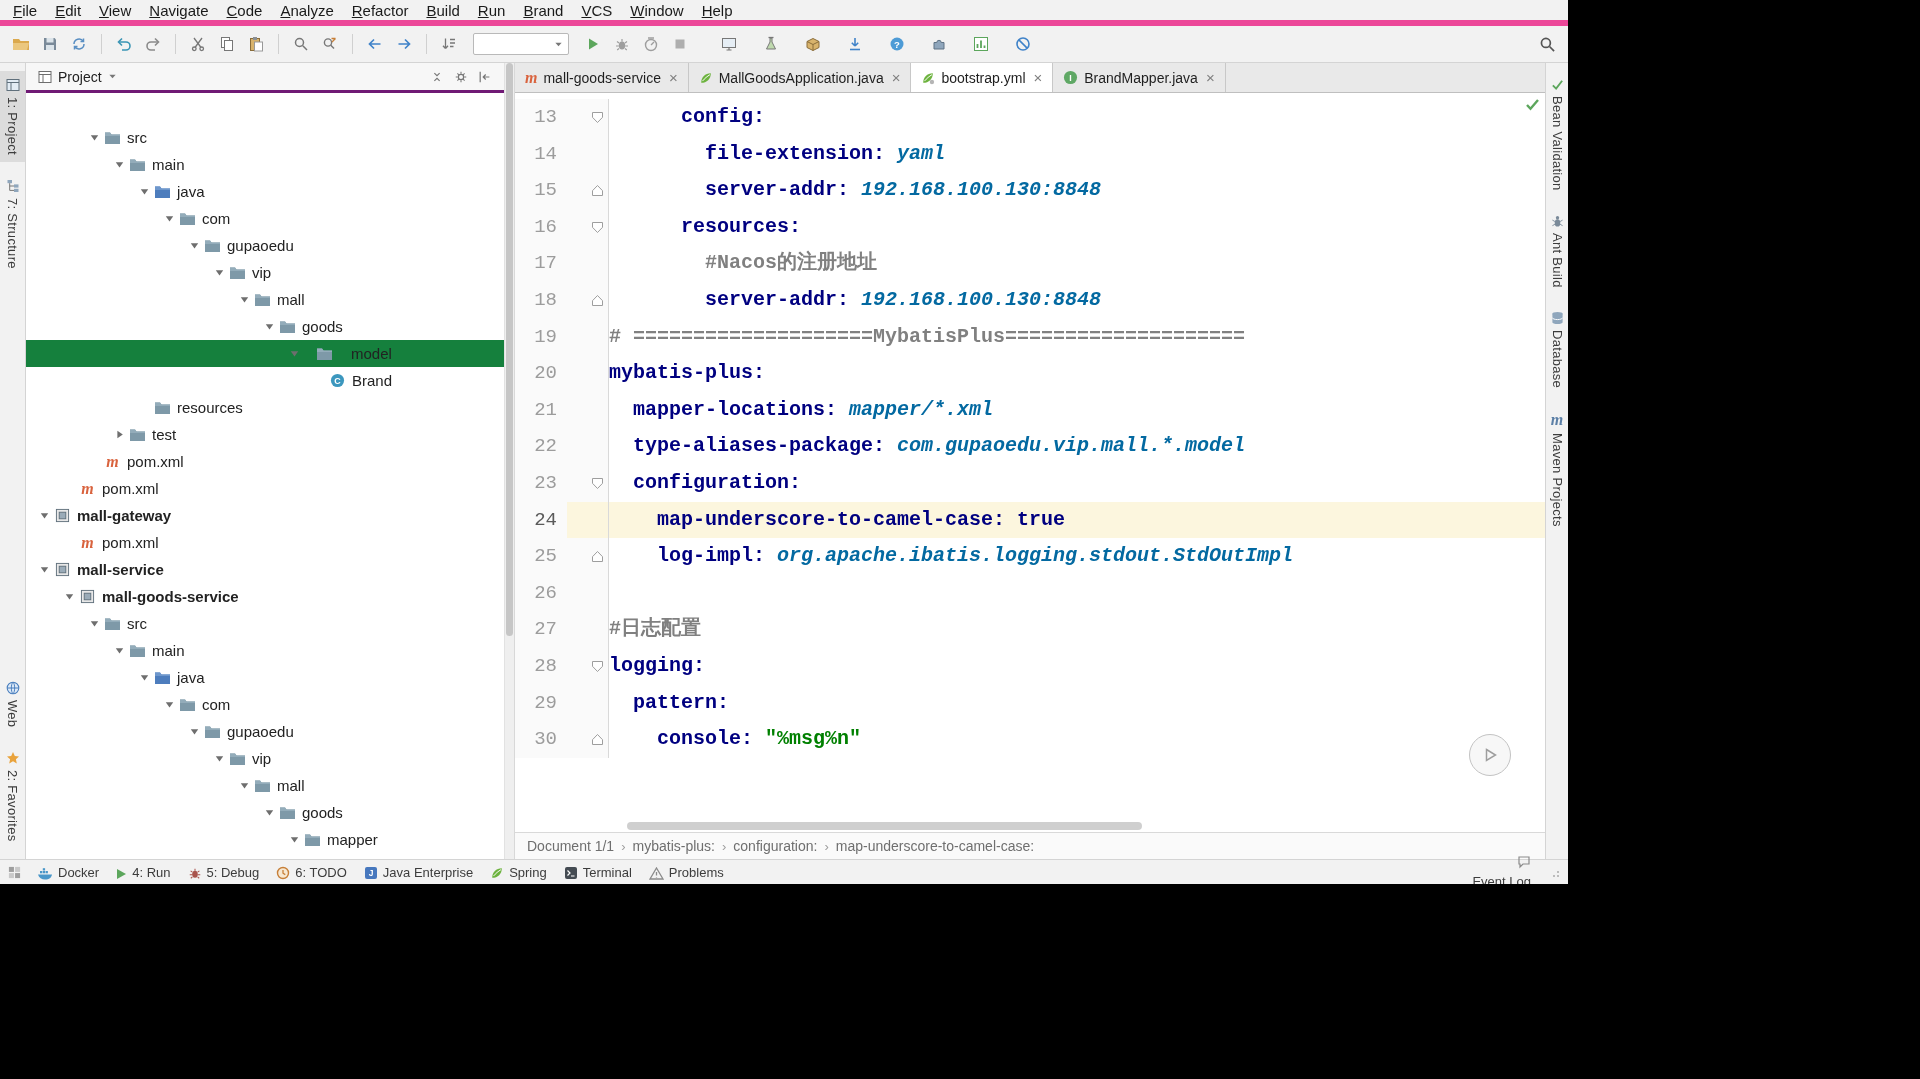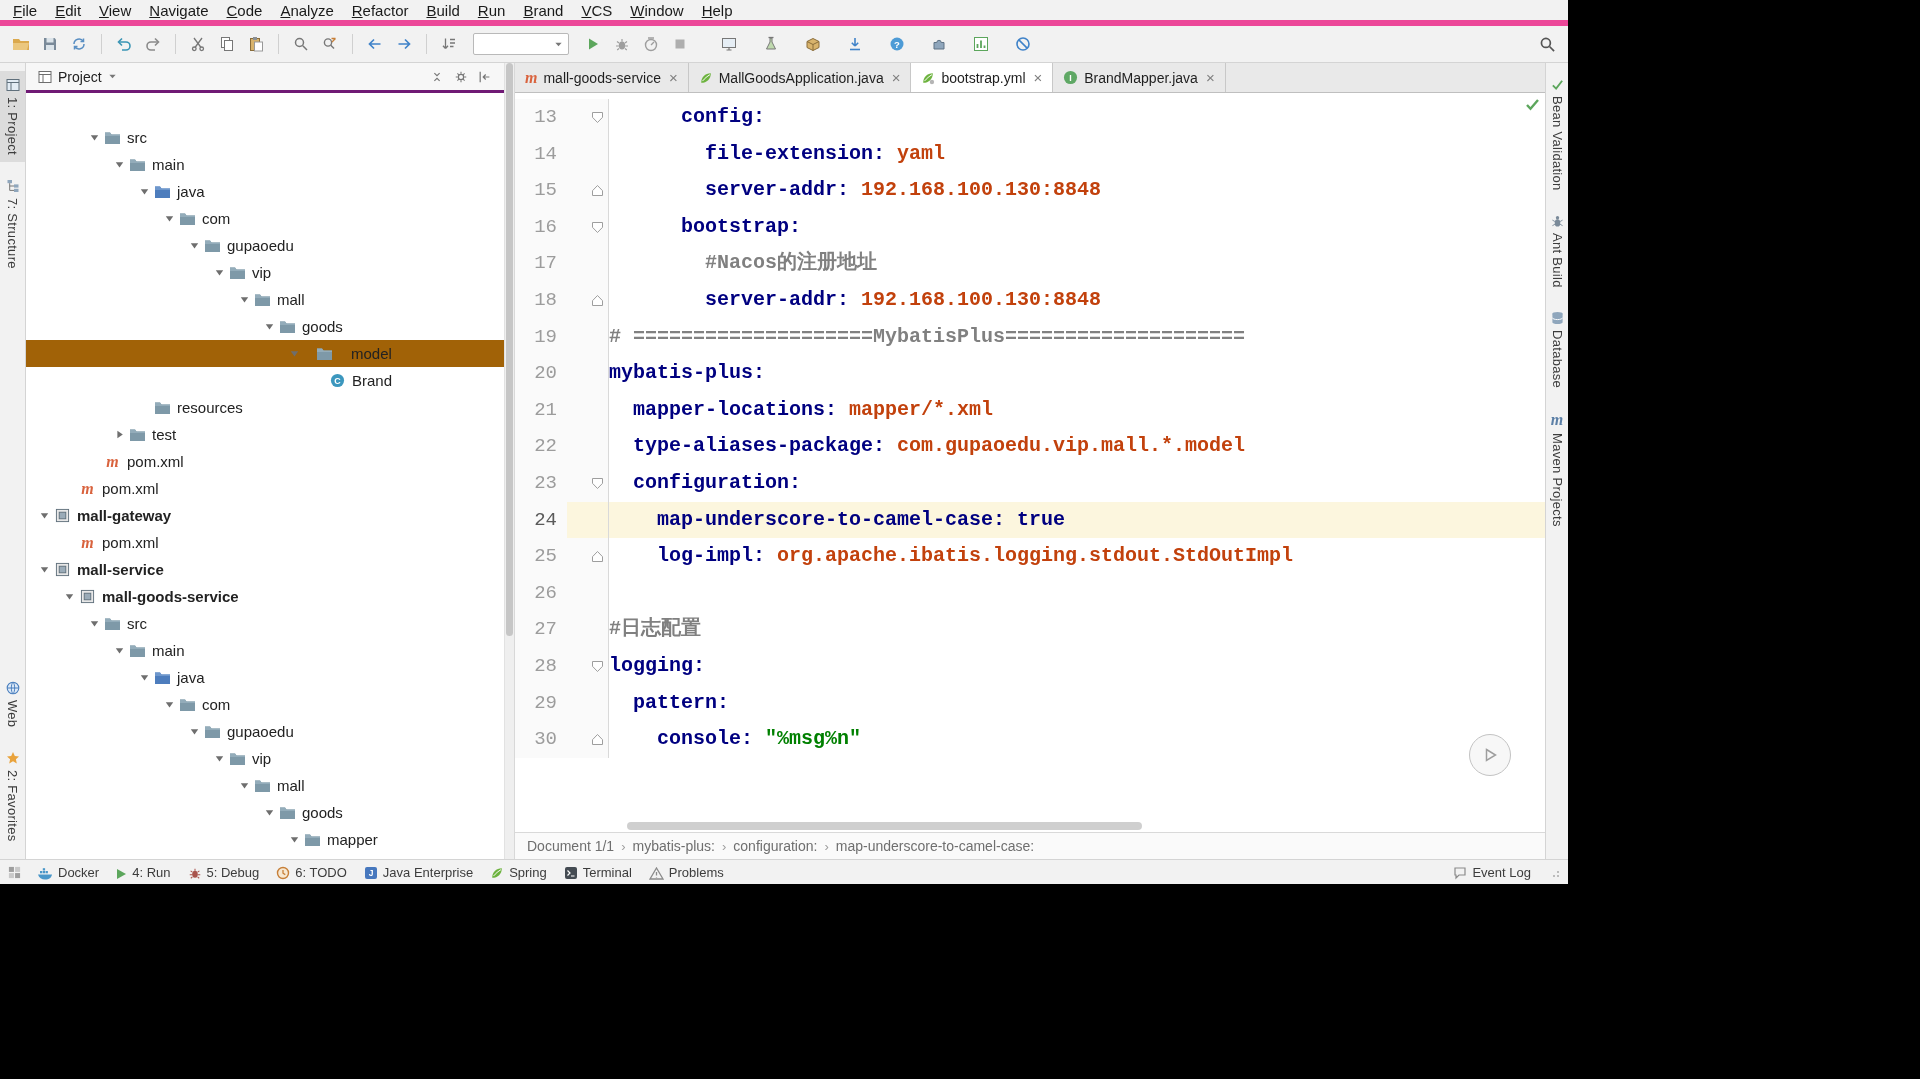--- a/index.html
+++ b/index.html
@@ -37,21 +37,21 @@
   .stripe-spacer{margin-top:auto;}
 
   
   .project-panel{width:478px;background:#FFF;display:flex;flex-direction:column;flex:none;min-height:0;}
   .panel-header{height:30px;background:#F7F7F7;border-bottom:3px solid #701a75;display:flex;align-items:center;
                 padding:0 12px;gap:6px;flex:none;}
   .panel-title{font-size:14px;color:#222;}
   .ph-icons{margin-left:auto;display:flex;gap:10px;align-items:center;}
   .tree{flex:1;overflow:hidden;padding-top:3px;margin-top:28px;}
   .tree-row{height:27px;display:flex;align-items:center;font-size:15px;color:#222;white-space:nowrap;}
-  .tree-row.selected{background:#a16207;gap:12px;}
+  .tree-row.selected{background:#15803d;gap:12px;}
   .tree-row.bold .tlabel{font-weight:bold;}
   .chev{width:16px;flex:none;display:flex;justify-content:center;}
   .ticon{width:21px;flex:none;display:flex;align-items:center;justify-content:center;margin-right:4px;}
   .mvn-m{color:#D9633E;font-family:"Liberation Serif",serif;font-style:italic;font-weight:bold;font-size:16px;line-height:1;}
   .mvn-m.blue{color:#5B7FA6;}
 
   
   .vscroll-strip{width:11px;background:#EFEFEF;border-left:1px solid #E2E2E2;border-right:1px solid #D8D8D8;position:relative;flex:none;}
   .vthumb{position:absolute;left:1px;top:0;width:7px;height:72%;background:#C6C6C6;border-radius:4px;}
 
@@ -65,40 +65,40 @@
   .editor-body{flex:1;position:relative;background:#FFF;overflow:hidden;padding-top:6px;}
   .code-line{display:flex;height:36.6px;line-height:36.6px;}
   .lnum{width:52px;flex:none;text-align:right;padding-right:10px;font-family:"Liberation Mono",monospace;
         font-size:19px;color:#9C9C9C;background:#FAFAFA;}
   .code-line.hl .lnum{color:#5A5A5A;}
   .fold-cell{width:42px;flex:none;background:#FAFAFA;border-right:1px solid #D9D9D9;display:flex;align-items:center;
              justify-content:flex-end;padding-right:4px;}
   .lcontent{flex:1;white-space:pre;font-family:"Liberation Mono",monospace;font-size:20px;font-weight:bold;color:#000;}
   .code-line.hl .fold-cell,.code-line.hl .lcontent{background:#FCF6DE;}
   .seg-key{color:#000080;}
-  .seg-plain{color:#c2410c;}
+  .seg-plain{color:#0369a1;font-style:italic;}
   .seg-comment{color:#808080;}
   .seg-string{color:#008000;}
   .seg-keyword{color:#000080;}
   .inspect-check{position:absolute;top:5px;right:5px;}
   .float-run{position:absolute;right:34px;bottom:56px;width:42px;height:42px;border-radius:50%;
              border:1px solid #C3C3C3;background:rgba(246,246,246,.85);display:flex;align-items:center;justify-content:center;}
   .hscroll{position:absolute;left:112px;bottom:2px;width:515px;height:8px;border-radius:4px;background:#B5B5B5;opacity:.65;}
 
   .breadcrumbs{height:27px;border-top:1px solid #D9D9D9;background:#FAFAFA;display:flex;align-items:center;
                padding:0 12px;gap:7px;font-size:14px;flex:none;}
   .bc-item{color:#6F6F6F;white-space:nowrap;}
   .bc-sep{color:#9E9E9E;font-size:13px;}
 
   
   .status-bar{height:25px;border-top:1px solid #D4D4D4;background:#F2F2F2;display:flex;align-items:center;
               padding:0 8px;font-size:13px;color:#3C3C3C;flex:none;}
   .st-group{display:flex;align-items:center;}
   .st-item{display:flex;align-items:flex-end;gap:5px;margin-right:17px;}
-  .st-group.right .st-item{margin-left:10px;}
+  .st-group.right .st-item{margin-left:10px;flex-direction:column;}
   .st-flex{flex:1;}
   .tw-switch{margin-right:16px;}
 </style>
 </head>
 <body>
 
 <div class="ide">
   <div class="menubar" id="menubar">
       <div class="menu-item">File</div>
       <div class="menu-item">Edit</div>
@@ -856,21 +856,21 @@
             </div>
             <div class="code-line">
               <span class="lnum">16</span>
               <span class="fold-cell">
                 <span class="fold icon">
                   <svg width="13" height="13" viewBox="0 0 13 13">
                     <path d="M1.5 1.5h10v4.8L6.5 11.5 1.5 6.3z" fill="#FFF" stroke="#9E9E9E"></path>
                   </svg>
                 </span>
               </span>
-              <span class="lcontent"><span class="seg-key">      bootstrap:</span></span>
+              <span class="lcontent"><span class="seg-key">      resources:</span></span>
             </div>
             <div class="code-line">
               <span class="lnum">17</span>
               <span class="fold-cell"></span>
               <span class="lcontent"><span class="seg-comment">        #Nacos的注册地址</span></span>
             </div>
             <div class="code-line">
               <span class="lnum">18</span>
               <span class="fold-cell">
                 <span class="fold icon">

